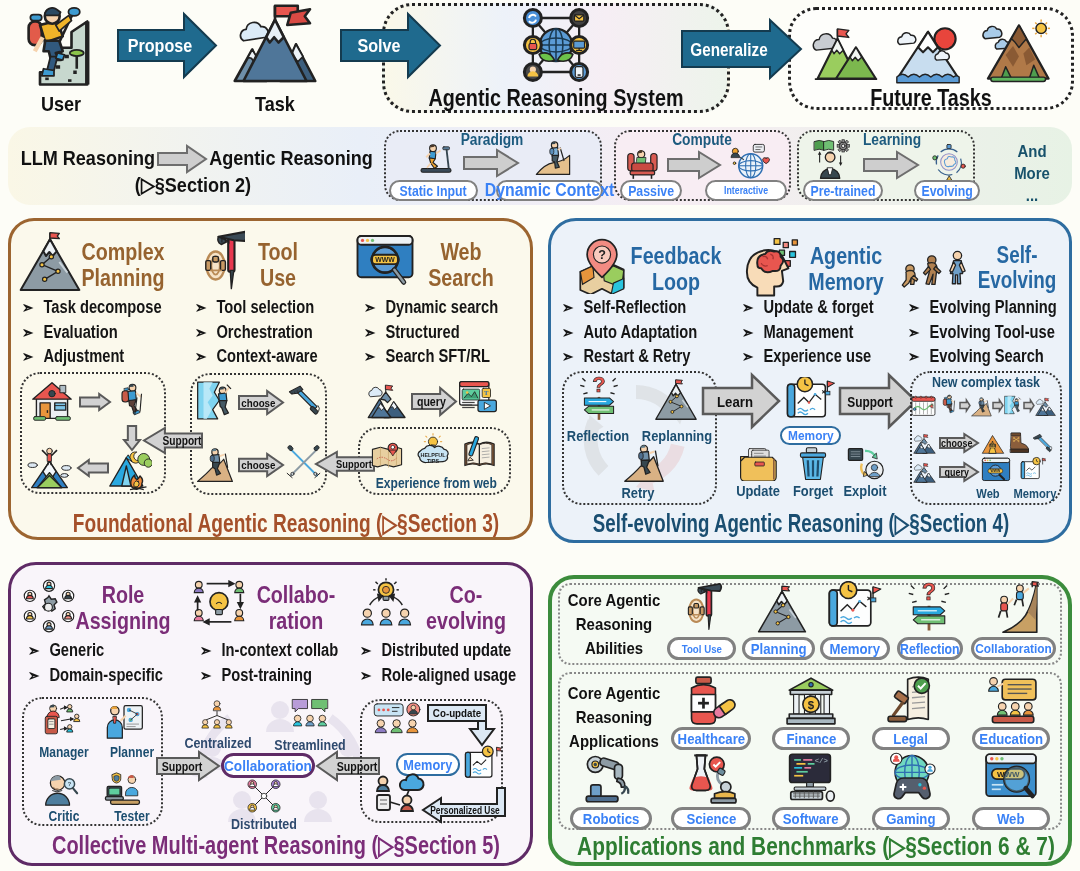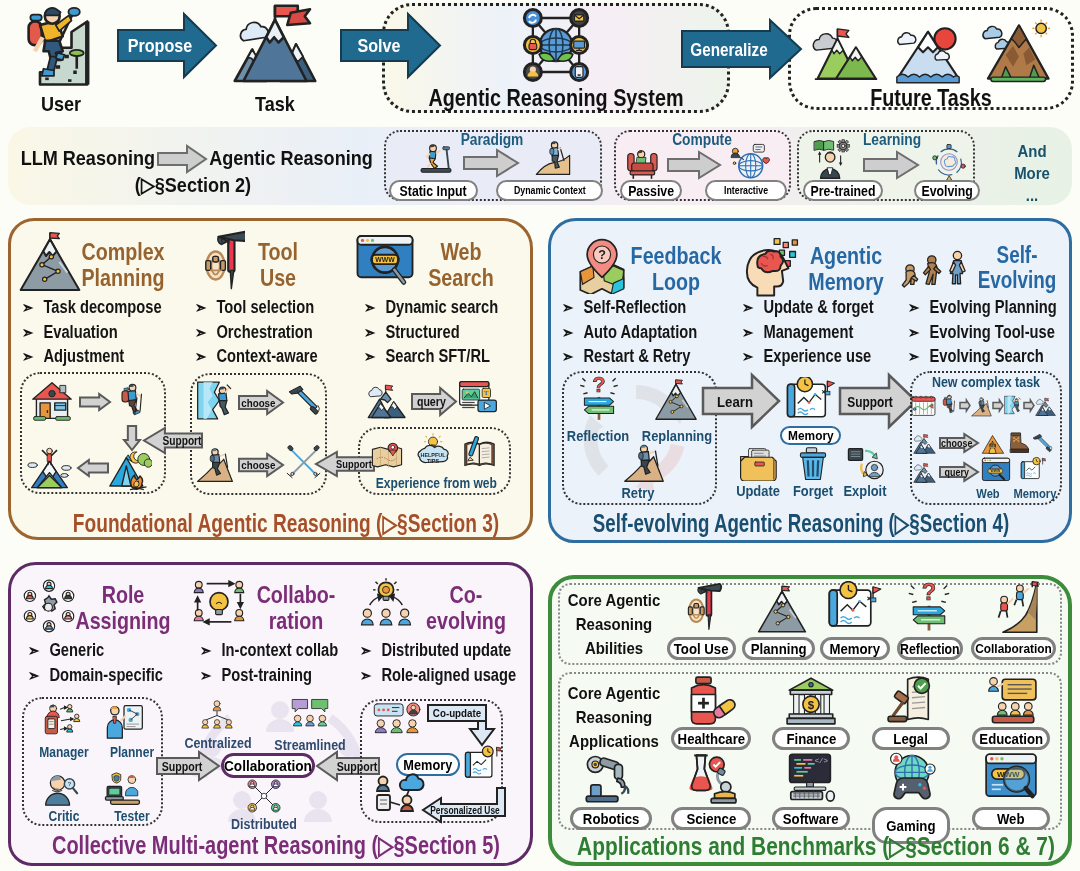--- a/index.html
+++ b/index.html
@@ -1,20 +1,20 @@
 <!DOCTYPE html>
 <html><head><meta charset="utf-8">
 <style>
 html,body{margin:0;padding:0;}
 body{width:1080px;height:871px;background:#FDFDF7;font-family:"Liberation Sans",sans-serif;overflow:hidden;}
 #page{position:relative;width:1080px;height:871px;background:#FDFDF7;}
 .abs{position:absolute;}
 .bigbox{position:absolute;box-sizing:border-box;}
 .dotted{position:absolute;box-sizing:border-box;border:2.5px dotted #333;border-radius:20px;}
-.pill{position:absolute;box-sizing:border-box;background:#fff;border:3px solid #818181;border-radius:15px;display:flex;align-items:center;justify-content:center;font-weight:bold;color:#000000;white-space:nowrap;}
+.pill{position:absolute;box-sizing:border-box;background:#fff;border:3px solid #818181;border-radius:15px;display:flex;align-items:center;justify-content:center;font-weight:bold;color:#3b82f6;white-space:nowrap;}
 .pill>span{transform:scaleX(0.88);}
 .cap{position:absolute;font-weight:bold;color:#1C4E70;text-align:center;transform:scaleX(0.86);transform-origin:50% 50%;white-space:nowrap;}
 .bullet{position:absolute;font-weight:bold;color:#151515;white-space:nowrap;transform:scaleX(0.84);transform-origin:0 50%;}
 .bullet .m{display:inline-block;margin-right:12px;font-size:92%;}
 .hdr{position:absolute;font-weight:bold;text-align:center;line-height:1.1;transform:scaleX(0.82);transform-origin:50% 0;white-space:nowrap;}
 .title{position:absolute;font-weight:bold;text-align:center;white-space:nowrap;transform:scaleX(0.79);transform-origin:50% 50%;}
 .lbl{position:absolute;font-weight:bold;color:#111;text-align:center;transform:scaleX(0.86);transform-origin:50% 50%;white-space:nowrap;}
 .arr{position:absolute;z-index:7;}
 svg{display:block;overflow:visible;}
 </style></head>
@@ -1102,21 +1102,21 @@
 <polygon points="0,7 33,7 33,0 54,13 33,26 33,19 0,19" fill="#CECECE" stroke="#6E6E6E" stroke-width="2"></polygon>
 </svg>
 <div class="abs" id="icon-hiker2" style="left:534px;top:138px;width:38px;height:38px;">
       <svg width="100%" height="100%">
         <use href="#sym-hiker2" width="100%" height="100%"></use>
       </svg>
     </div>
 <div class="pill" style="left:389px;top:180px;width:89px;height:21px;font-size:14px;border-width:2.5px;border-radius:11px;">
       <span>Static Input</span>
     </div>
-<div class="pill" style="left:496px;top:180px;width:107px;height:21px;font-size:10px;border-width:2.5px;border-radius:11px;">
+<div class="pill" style="left:496px;top:180px;width:107px;height:21px;font-size:18px;border-width:2.5px;border-radius:11px;">
       <span>Dynamic Context</span>
     </div>
 
 <div class="dotted" style="left:614px;top:130px;width:177px;height:71px;border-radius:16px;background:#F8EDF3;"></div>
 <div class="lbl" style="left:652px;top:131px;width:100px;font-size:16px;color:#1C5A7E;">Compute</div>
 <div class="abs" id="icon-armchair" style="left:623px;top:144px;width:38px;height:38px;">
       <svg width="100%" height="100%">
         <use href="#sym-armchair" width="100%" height="100%"></use>
       </svg>
     </div>
@@ -1434,21 +1434,21 @@
 <div class="abs" id="icon-reflection2" style="left:905px;top:581px;width:48px;height:54px;">
       <svg width="100%" height="100%">
         <use href="#sym-reflection" width="100%" height="100%"></use>
       </svg>
     </div>
 <div class="abs" id="icon-collabclimb" style="left:985px;top:580px;width:54px;height:55px;">
       <svg width="100%" height="100%">
         <use href="#sym-collabclimb" width="100%" height="100%"></use>
       </svg>
     </div>
-<div class="pill" style="left:667px;top:637px;width:69px;height:23px;font-size:15px;justify-content:center;">
+<div class="pill" style="left:667px;top:637px;width:69px;height:23px;font-size:11px;justify-content:center;">
       <span>Tool Use</span>
     </div>
 <div class="pill" style="left:742px;top:637px;width:73px;height:23px;font-size:15px;">
       <span>Planning</span>
     </div>
 <div class="pill" style="left:820px;top:637px;width:70px;height:23px;font-size:15px;">
       <span>Memory</span>
     </div>
 <div class="pill" style="left:897px;top:637px;width:66px;height:23px;font-size:14px;">
       <span>Reflection</span>
@@ -1518,21 +1518,21 @@
     </div>
 <div class="pill" style="left:570px;top:807px;width:82px;height:23px;font-size:15px;">
       <span>Robotics</span>
     </div>
 <div class="pill" style="left:671px;top:807px;width:80px;height:23px;font-size:15px;">
       <span>Science</span>
     </div>
 <div class="pill" style="left:772px;top:807px;width:78px;height:23px;font-size:15px;">
       <span>Software</span>
     </div>
-<div class="pill" style="left:872px;top:807px;width:78px;height:37px;font-size:15px;">
+<div class="pill" style="left:872px;top:807px;width:78px;height:23px;font-size:15px;">
       <span>Gaming</span>
     </div>
 <div class="pill" style="left:972px;top:807px;width:78px;height:23px;font-size:15px;">
       <span>Web</span>
     </div>
 
 <div class="title" style="left:416px;top:831px;width:800px;font-size:26px;color:#2E7D32;transform:scaleX(0.803);">Applications and Benchmarks (▷§Section 6 &amp; 7)</div>
 
 <svg class="abs" style="left:30px;top:379px;" width="44" height="44">
       <use href="#sym-house" width="44" height="44"></use>

